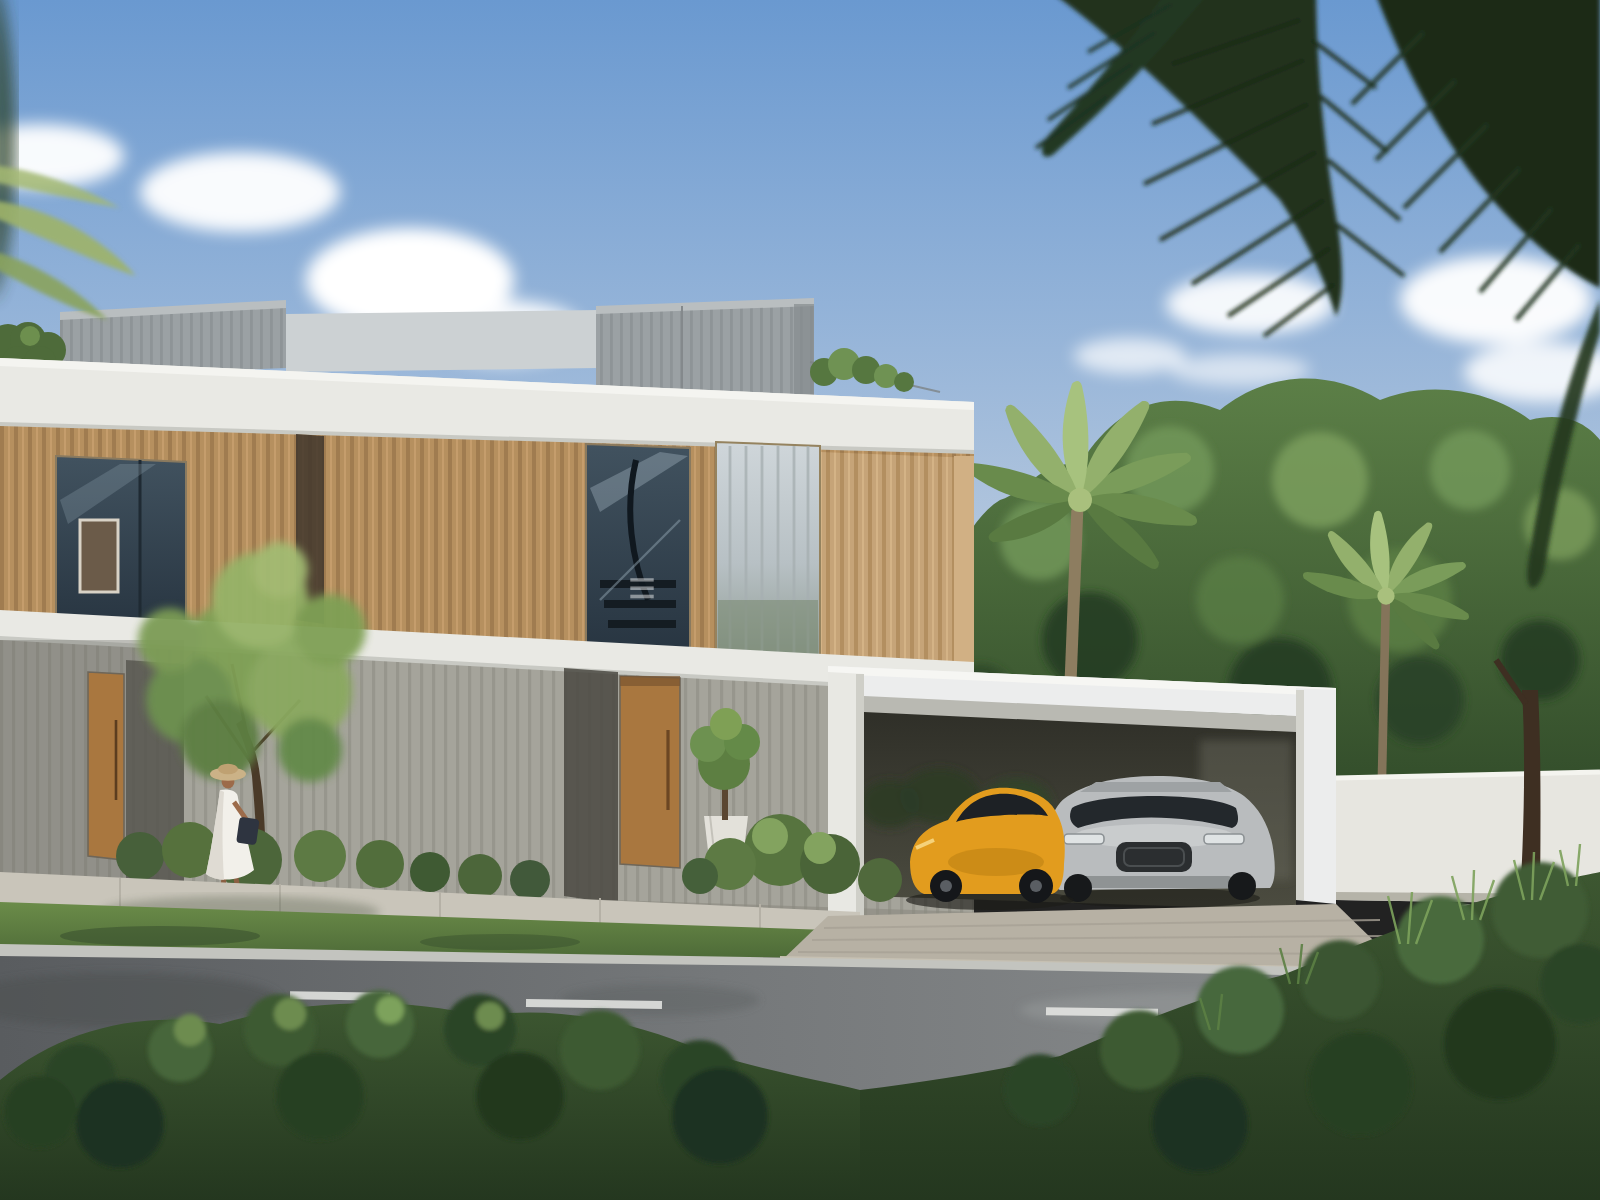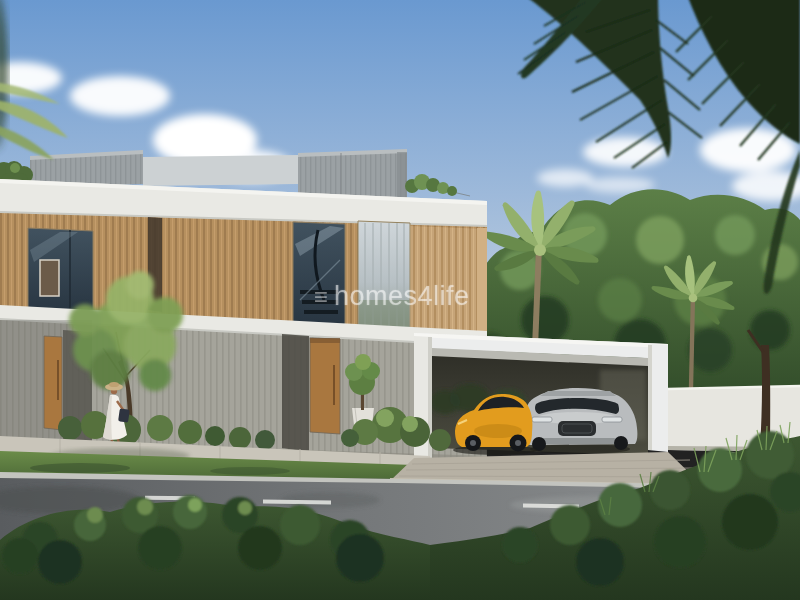--- a/index.html
+++ b/index.html
@@ -486,15 +486,14 @@
     <g filter="url(#b1)">
       <path d="M-5,100 C25,104 50,118 68,138 C50,132 20,118 -5,108 Z" fill="#9db368" opacity=".9"></path>
       <path d="M-5,125 C20,132 40,146 54,160 C36,155 12,142 -5,133 Z" fill="#8aa35c" opacity=".9"></path>
       <path d="M-8,82 C15,84 38,92 60,104 C38,100 12,94 -8,90 Z" fill="#a3b872" opacity=".85"></path>
     </g>
   </g>
 </svg>
 
 <div class="watermark">
   <span class="wm-logo">≡</span>
-  <span class="wm-text">homes4life</span>
 </div>
 </div>
 
 </body></html>

